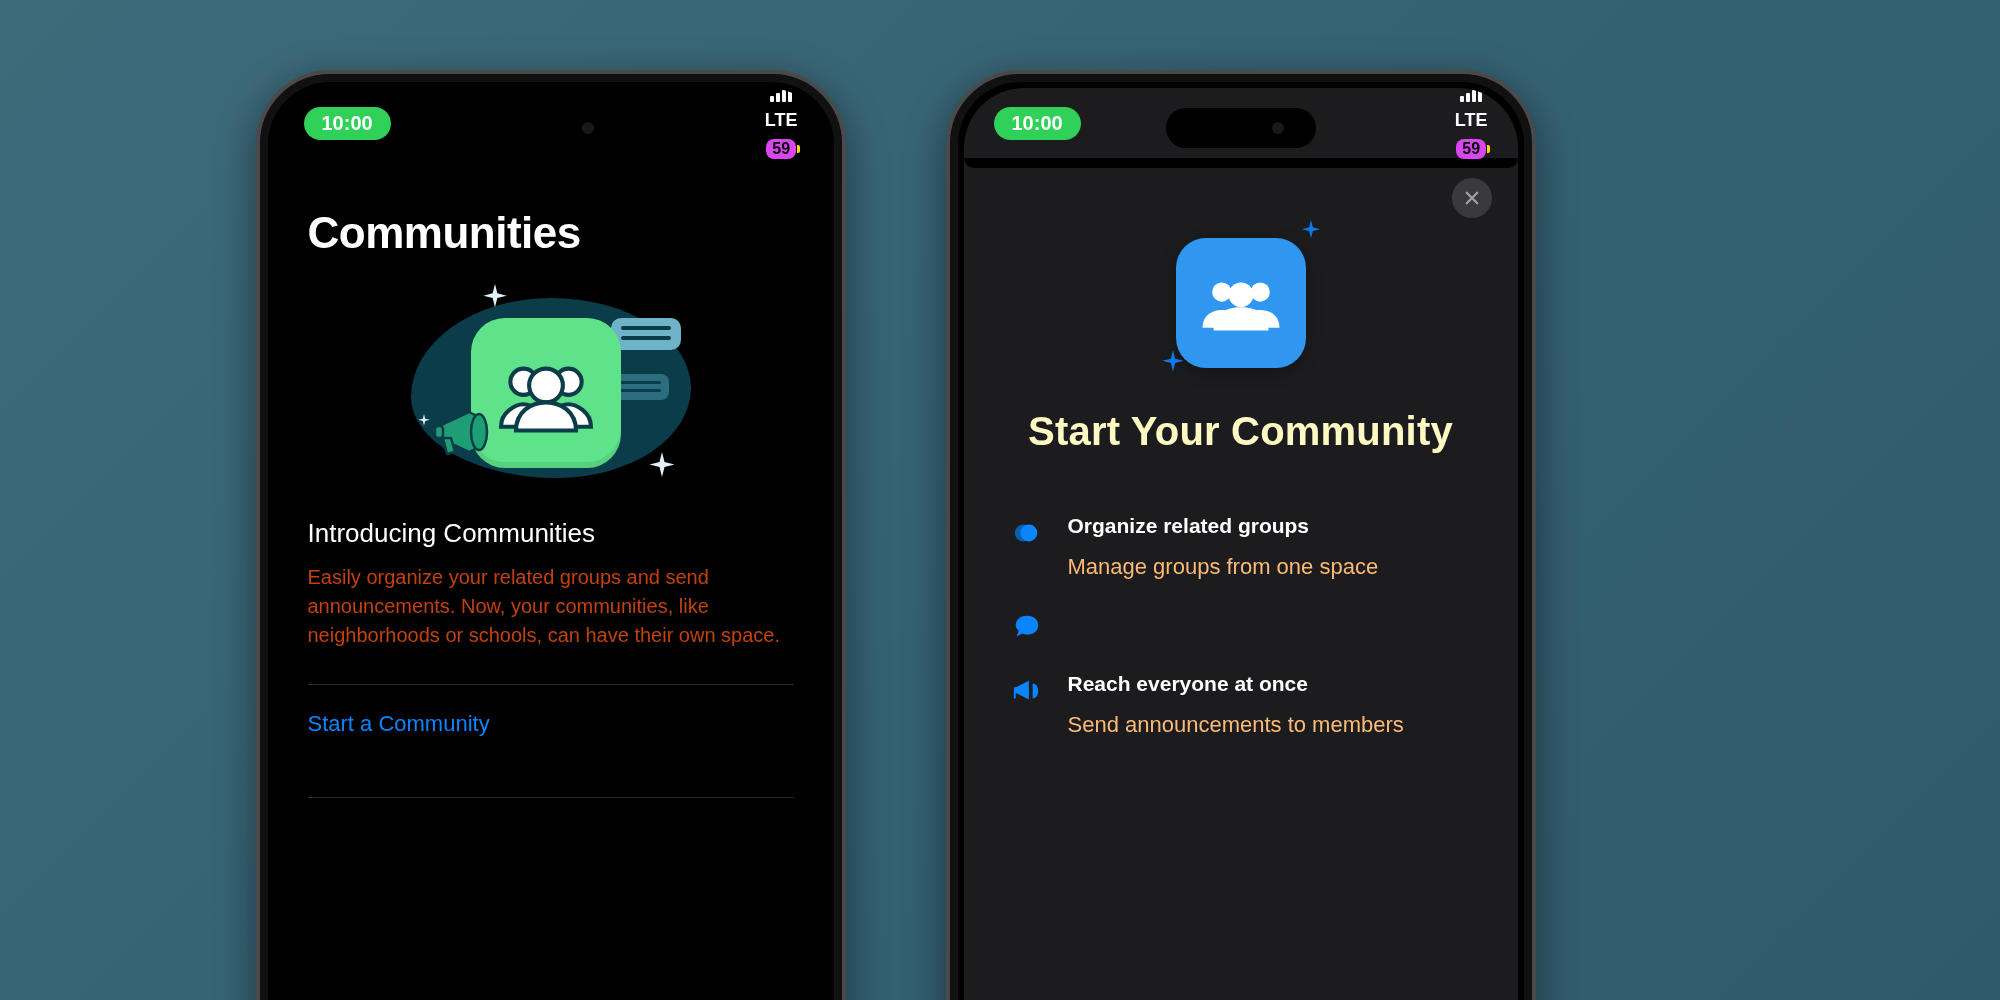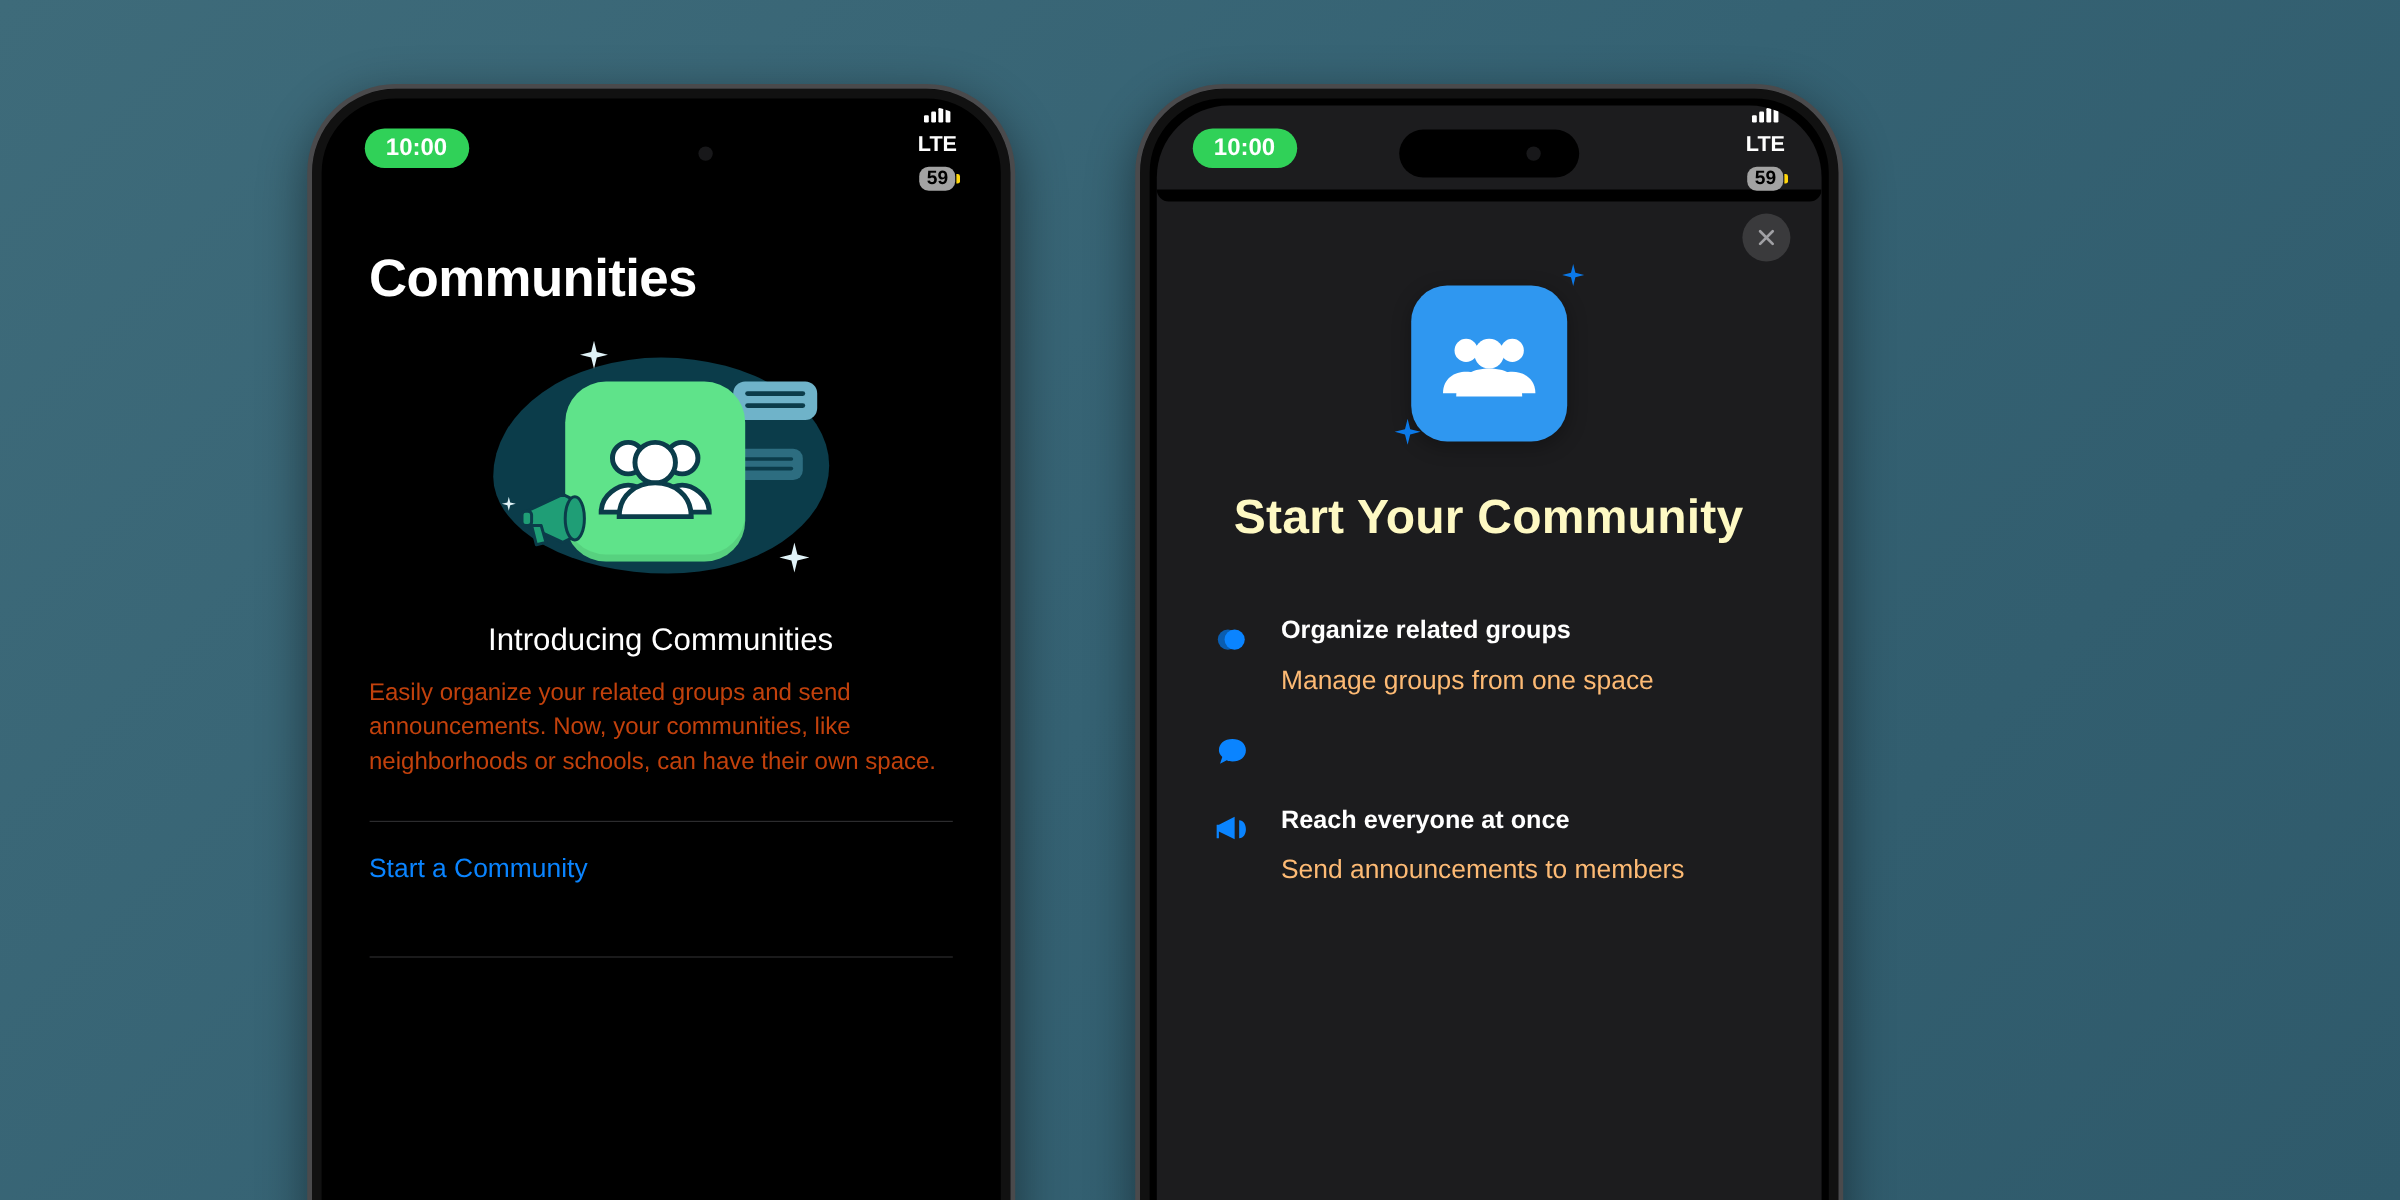--- a/index.html
+++ b/index.html
@@ -67,21 +67,21 @@
   }
   .signal {
     display:inline-flex; align-items:flex-end; gap:2px;
   }
   .signal i { width:4px; background:#fff; border-radius:1px; display:block; }
   .signal i:nth-child(1){height:6px}
   .signal i:nth-child(2){height:9px}
   .signal i:nth-child(3){height:12px}
   .signal i:nth-child(4){height:15px}
   .batt {
-    background:#a3a3a3; color:#000; border-radius:8px;
+    background:#d946ef; color:#000; border-radius:8px;
     padding:1px 6px; font-size:16px; font-weight:700;
     position:relative;
   }
   .batt::after{
     content:""; position:absolute; right:-4px; top:50%; transform:translateY(-50%);
     width:3px; height:8px; background:#ffd60a; border-radius:0 2px 2px 0;
   }
   
   .content { position:absolute; top:100px; left:0; right:0; padding:0 34px; }
   .h1 { color:#fff; font-size:44px; font-weight:700; letter-spacing:-.5px; margin-top:20px;}
@@ -111,21 +111,21 @@
   .bubble2 {
     position:absolute; right:22px; top:86px; width:60px; height:26px;
     background:#2d6d80; border-radius:8px;
   }
   .bubble2::before, .bubble2::after {
     content:""; position:absolute; left:8px; right:8px; height:3px; background:#0b3c4a; border-radius:2px;
   }
   .bubble2::before{top:7px}.bubble2::after{top:15px}
   .spark { position:absolute; color:#e0f2f7; }
   .spark svg { display:block; }
-  .subhead { color:#fff; font-size:26px; font-weight:500; margin-top:10px;text-align:center;}
+  .subhead { color:#fff; font-size:26px; font-weight:500; margin-top:10px;}
   .body { color:#c2410c; font-size:20px; line-height:1.45; margin-top:14px; }
   .divider { height:1px; background:#2c2c2e; margin:34px 0 0 0; }
   .link-row { color:#0a84ff; font-size:22px; font-weight:400; padding:26px 0; }
   
   .close-btn {
     position:absolute; top:90px; right:26px; width:40px; height:40px;
     background:#3a3a3c; border-radius:50%;
     display:flex; align-items:center; justify-content:center;
     color:#a0a0a4;
   }

